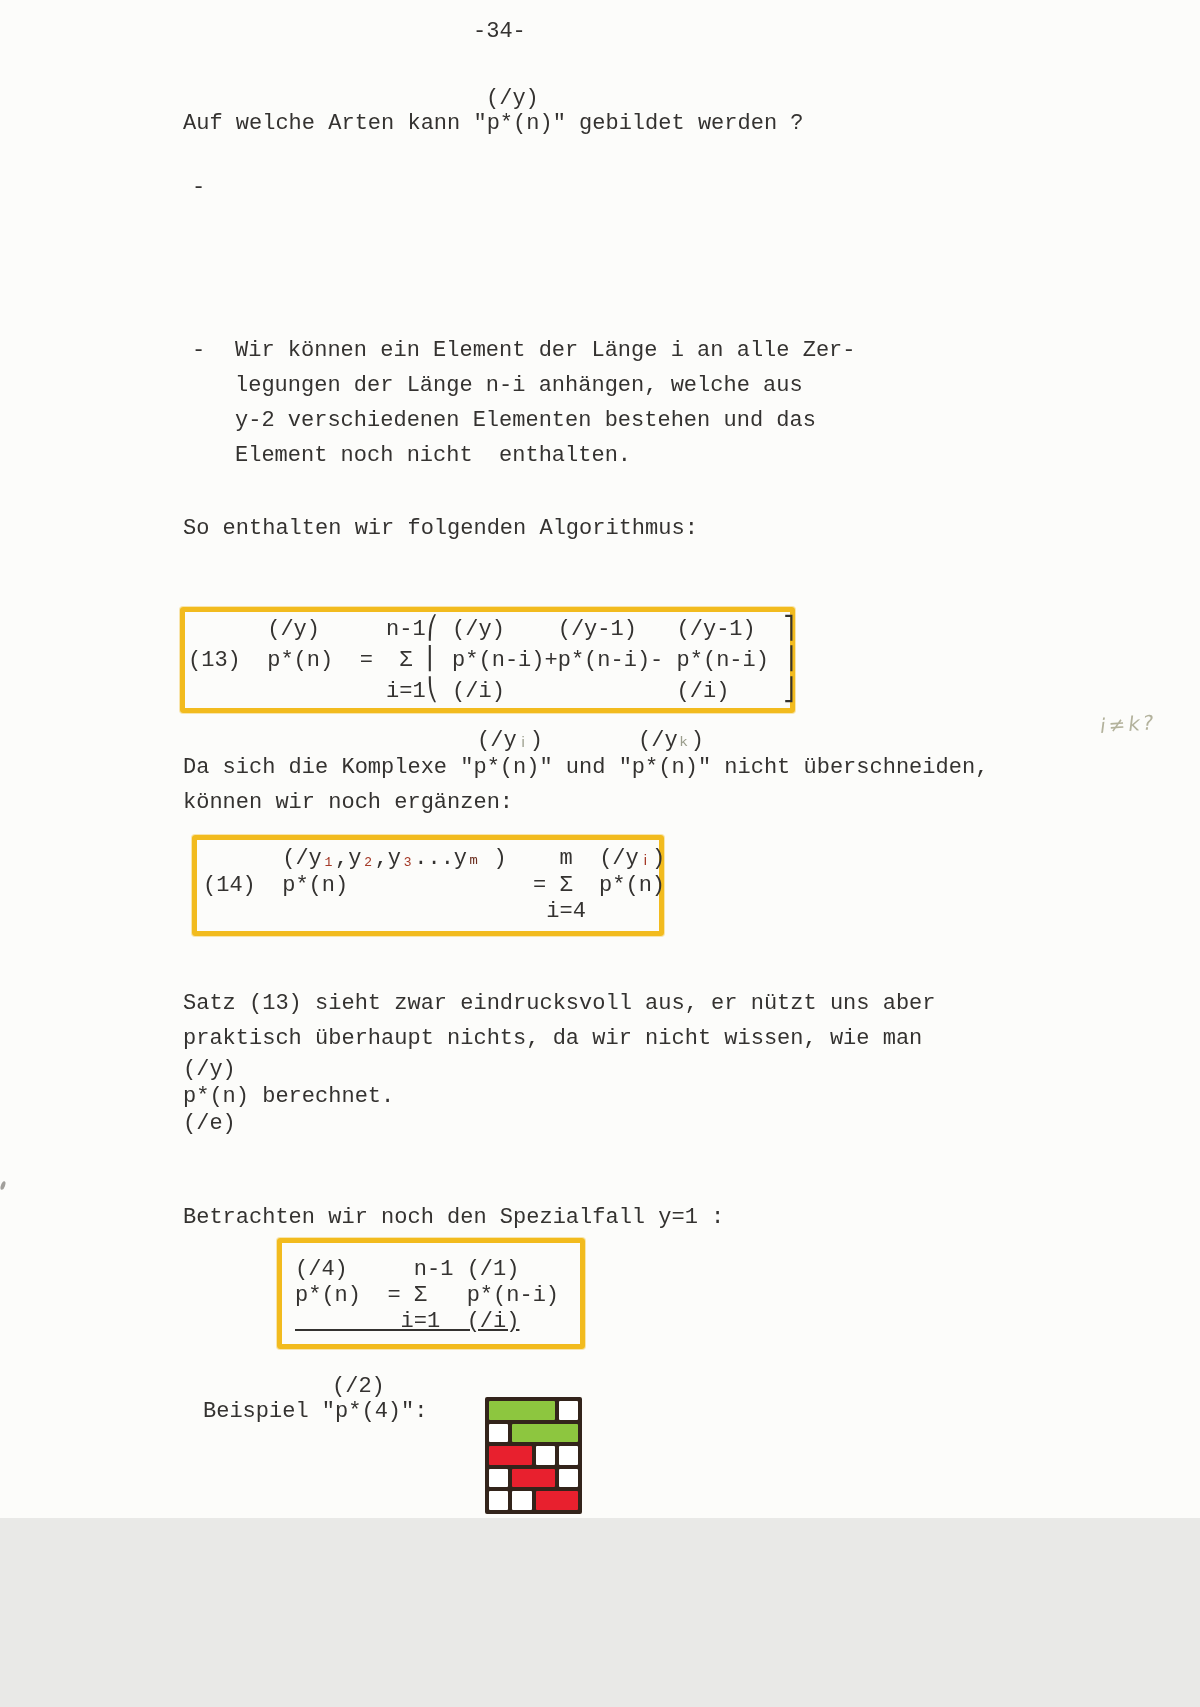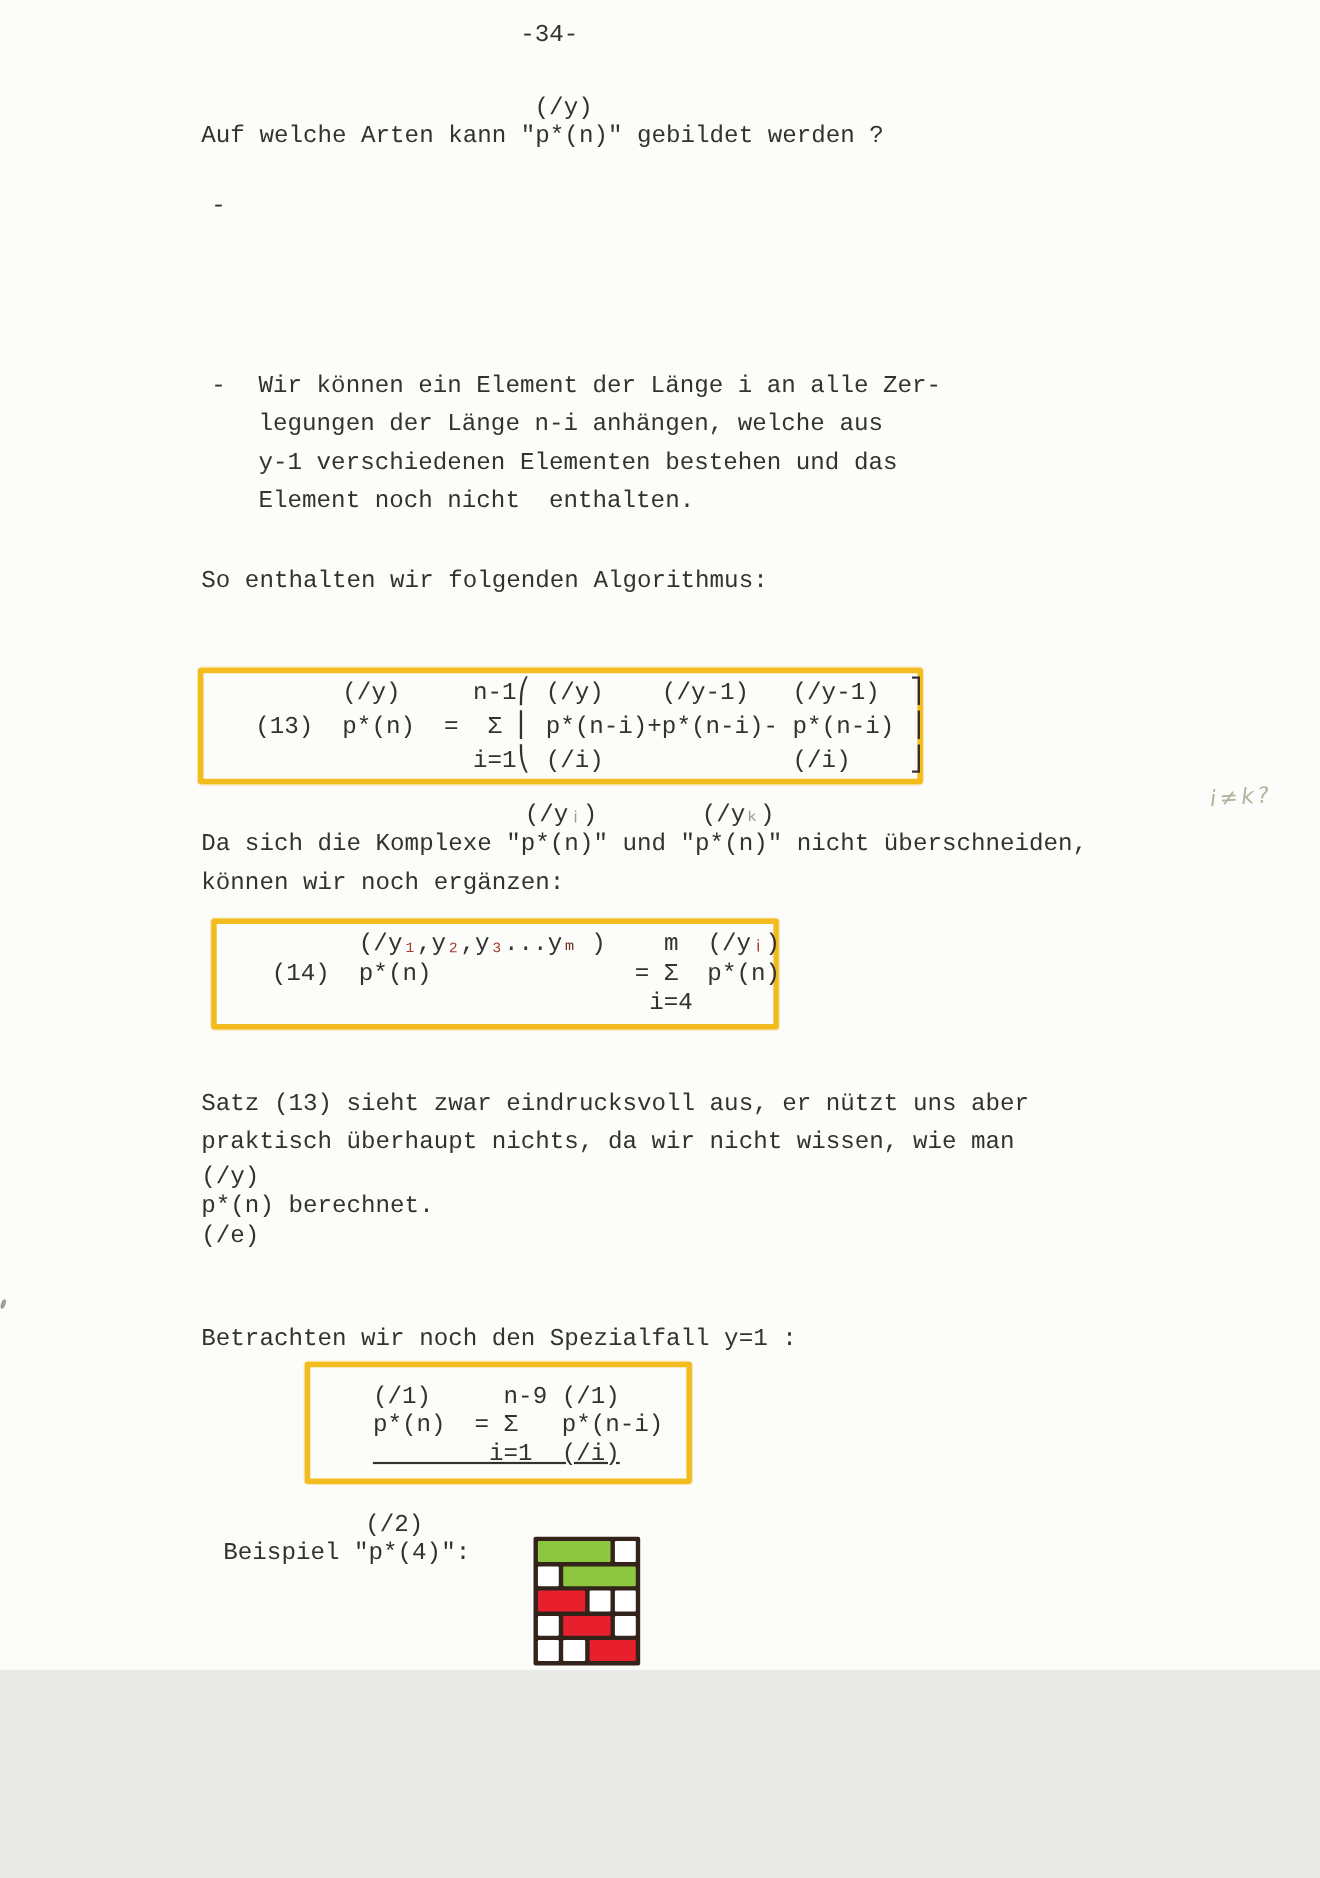--- a/index.html
+++ b/index.html
@@ -26,21 +26,20 @@
   .tight{line-height:27px;}
   .fline{line-height:31px;}
   .f14line{line-height:26.5px;}
   .f15line{line-height:26px;}
   .hbox{
     position:absolute;
     border:5px solid #f2bb1e;
     border-radius:3px;
     box-shadow:0 0 0 1px rgba(242,187,30,.35);
     background:transparent;
-    padding-left:44px;
   }
   .sub-red{color:#a53a28;}
   .sub-dark{color:#6b2e1f;}
   .sub-pencil{color:#9a9d8c;}
   .pencil-note{
     position:absolute;
     font-family:"DejaVu Sans",sans-serif;
     font-style:italic;
     font-size:20px;
     letter-spacing:3px;
@@ -72,21 +71,21 @@
   <div class="t" style="left:473px;top:14px;">-34-</div>
 
   <div class="t" style="left:486px;top:81px;">(/y)</div>
   <div class="t" style="left:183px;top:106px;">Auf welche Arten kann "p*(n)" gebildet werden ?</div>
 
   <div class="t" style="left:192px;top:170px;">-</div>
 
   <div class="t" style="left:192px;top:333px;">-</div>
   <div class="t" style="left:235px;top:333px;">Wir können ein Element der Länge i an alle Zer-
 legungen der Länge n-i anhängen, welche aus
-y-1 verschiedenen Elementen bestehen und das
+y-2 verschiedenen Elementen bestehen und das
 Element noch nicht  enthalten.</div>
 
   <div class="t" style="left:183px;top:511px;">So enthalten wir folgenden Algorithmus:</div>
 
   <div class="hbox" style="left:180px;top:607px;width:605px;height:96px;">
     <div style="padding:2px 0 0 3px;">
       <div class="t fline" style="position:static;">      (/y)     n-1⎛ (/y)    (/y-1)   (/y-1)  ⎤</div>
       <div class="t fline" style="position:static;">(13)  p*(n)  =  Σ ⎜ p*(n-i)+p*(n-i)- p*(n-i) ⎥</div>
       <div class="t fline" style="position:static;">               i=1⎝ (/i)             (/i)    ⎦</div>
     </div>
@@ -111,21 +110,21 @@
   <div class="t" style="left:183px;top:986px;">Satz (13) sieht zwar eindrucksvoll aus, er nützt uns aber
 praktisch überhaupt nichts, da wir nicht wissen, wie man</div>
   <div class="t tight" style="left:183px;top:1056px;">(/y)
 p*(n) berechnet.
 (/e)</div>
 
   <div class="t" style="left:183px;top:1200px;">Betrachten wir noch den Spezialfall y=1 :</div>
 
   <div class="hbox" style="left:277px;top:1238px;width:298px;height:101px;">
     <div style="padding:14px 0 0 13px;">
-      <div class="t f15line" style="position:static;">(/1)     n-9 (/1)</div>
+      <div class="t f15line" style="position:static;">(/4)     n-1 (/1)</div>
       <div class="t f15line" style="position:static;">p*(n)  = Σ   p*(n-i)</div>
       <div class="t f15line" style="position:static;text-decoration:underline;">        i=1  (/i)</div>
     </div>
   </div>
 
   <div class="t" style="left:332px;top:1369px;">(/2)</div>
   <div class="t" style="left:203px;top:1394px;">Beispiel "p*(4)":</div>
 
   <div class="brick-grid" style="background: rgb(51, 36, 27); border-color: rgb(51, 36, 27);">
       <div class="brick" style="grid-column: span 3; background: rgb(141, 198, 63);"></div>

